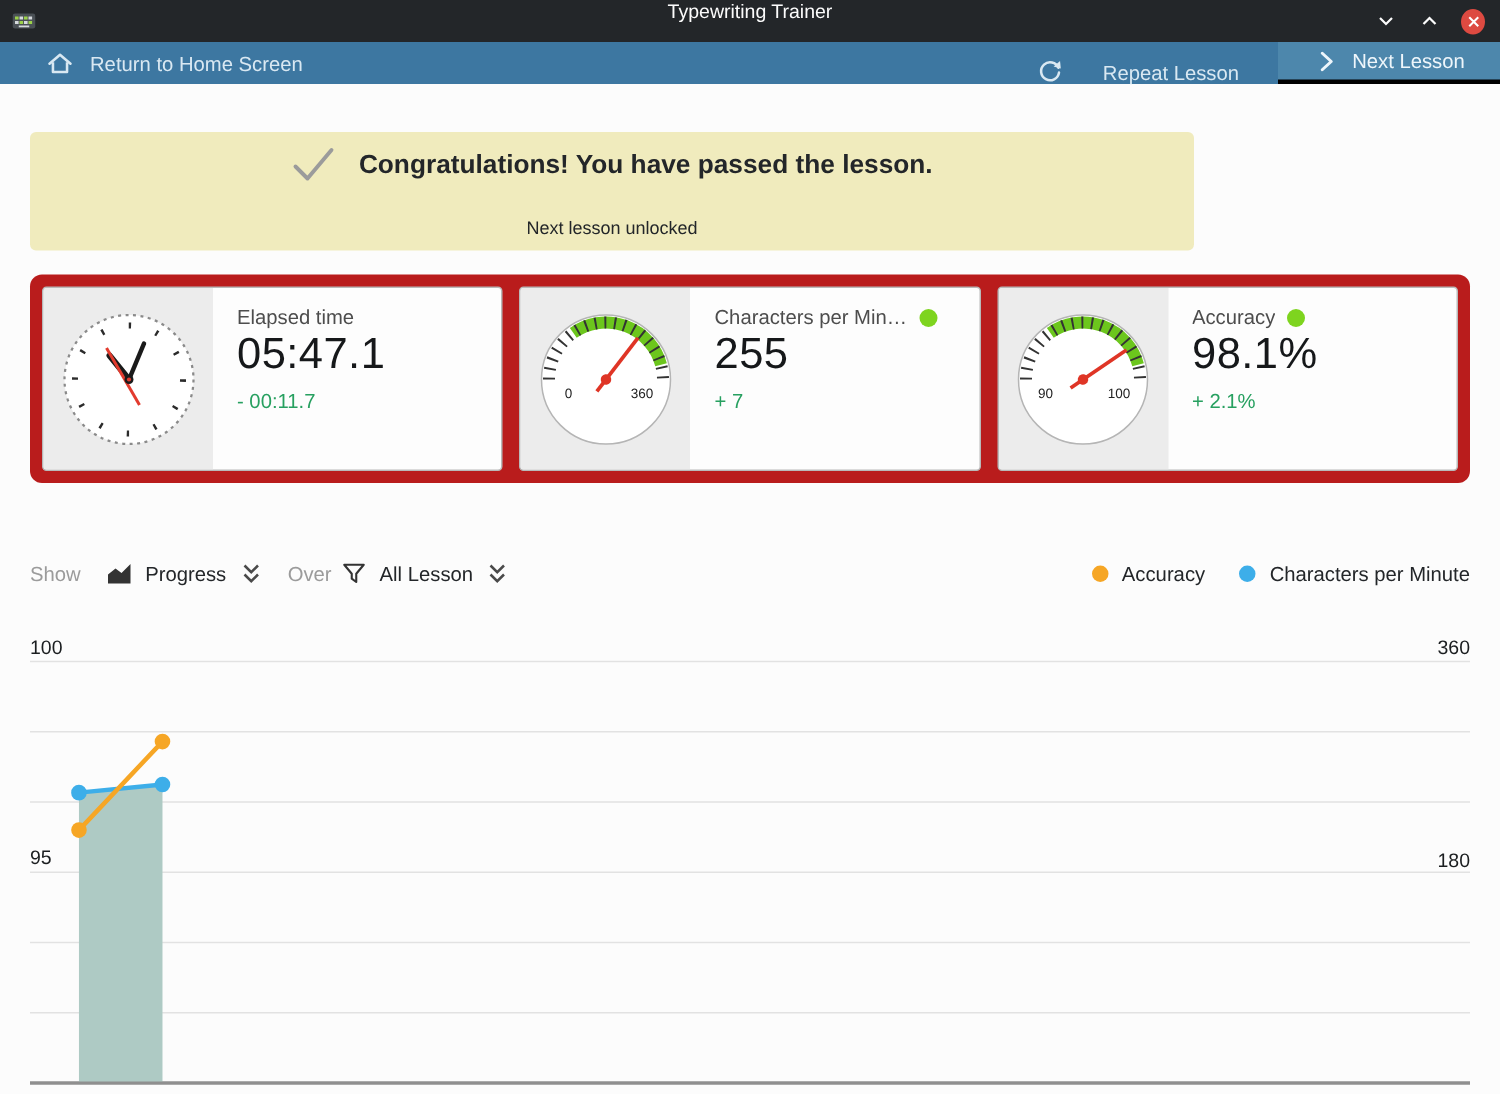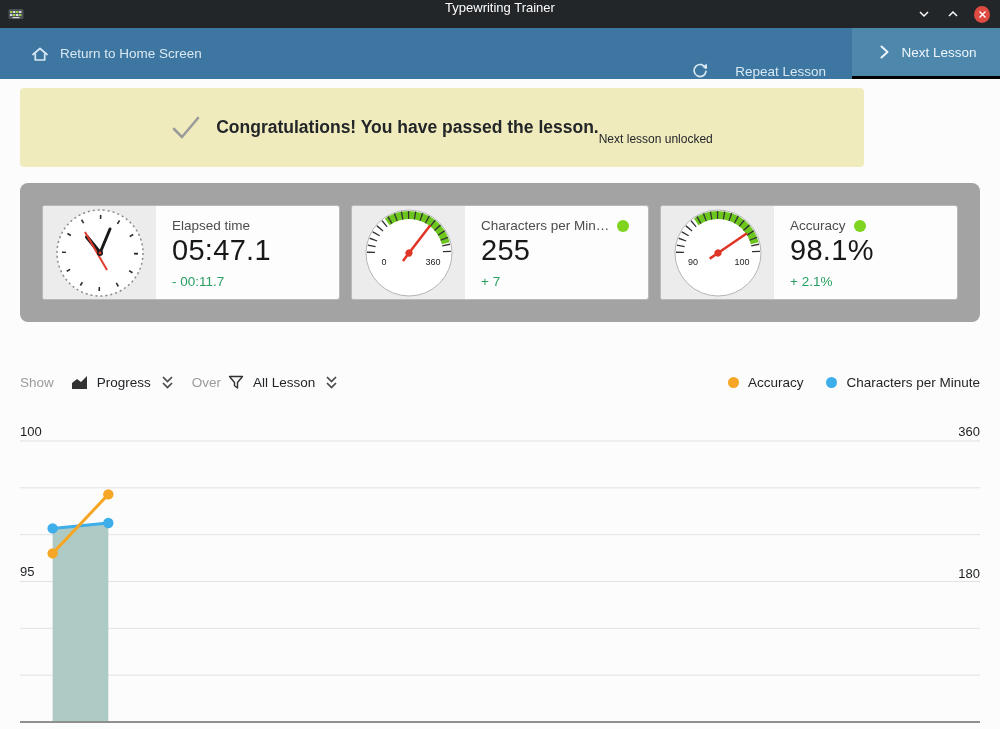--- a/index.html
+++ b/index.html
@@ -9,34 +9,34 @@
 
   
   .titlebar{position:absolute;top:0;left:0;right:0;height:28px;background:#232629;display:flex;align-items:flex-start;color:#fcfcfc}
   .app-icon{position:absolute;left:8px;top:6px;width:16px;height:16px}
   .tb-title{flex:1;text-align:center;font-size:13px}
   .win-controls{position:absolute;right:10px;top:0;height:28px;display:flex;align-items:center;gap:13px}
   .win-btn{display:flex;align-items:center;justify-content:center;width:16px;height:16px;cursor:default}
   .close-circle{width:17px;height:17px;border-radius:50%;background:#dd4a41;display:flex;align-items:center;justify-content:center}
 
   
-  .navbar{position:absolute;top:28px;left:0;right:0;height:51px;background:#3d77a1;display:flex;align-items:stretch;color:#d9e8f2;font-size:13.5px}
+  .navbar{position:absolute;top:28px;left:0;right:0;height:28px;background:#3d77a1;display:flex;align-items:stretch;color:#d9e8f2;font-size:13.5px}
   .nav-home{display:flex;align-items:center;gap:10px;padding:0 18px;margin-left:12px}
   .nav-right{margin-left:auto;display:flex;height:100%}
   .nav-repeat{display:flex;align-items:flex-end;gap:26px;padding:0 26px}
   .nav-next{display:flex;align-items:center;justify-content:center;gap:8px;width:148px;background:#4d87ac;border-bottom:3px solid #000000;color:#eef6fb}
 
   
-  .banner{position:absolute;left:20px;top:88px;width:844px;height:79px;background:#f0ebbd;border-radius:4px;display:flex;flex-direction:row;align-items:center;justify-content:center;color:#232629}
+  .banner{position:absolute;left:20px;top:88px;width:776px;height:79px;background:#f0ebbd;border-radius:4px;display:flex;flex-direction:column;align-items:center;justify-content:center;color:#232629}
   .banner-row{display:flex;align-items:center;gap:15px}
   .banner-title{font-size:17.5px;font-weight:700}
   .banner-sub{font-size:12px;margin-top:22px}
 
   
-  .stats{position:absolute;left:20px;top:183px;width:960px;height:139px;background:#a3a3a3;border-radius:8px;display:flex;gap:11px;padding:22px}
+  .stats{position:absolute;left:20px;top:183px;width:960px;height:139px;background:#b91c1c;border-radius:8px;display:flex;gap:11px;padding:8px}
   .card{flex:1;background:#fdfdfd;border:1px solid #b9b9b9;border-radius:3px;display:flex;overflow:hidden;min-width:0}
   .card-icon{width:113px;background:#ececec;display:flex;align-items:center;justify-content:center;flex:none}
   .card-body{flex:1;padding:12px 16px;min-width:0}
   .card-label-row{display:flex;align-items:center}
   .card-label{font-size:13.5px;color:#4d4d4d;white-space:nowrap;overflow:hidden;text-overflow:ellipsis}
   .dot{width:12px;height:12px;border-radius:50%;margin-left:8px;flex:none}
   .card-value{font-size:29px;font-weight:400;color:#16181a;margin-top:1px;letter-spacing:.3px}
   .card-delta{font-size:13.5px;color:#27a060;margin-top:7px}
 
   

